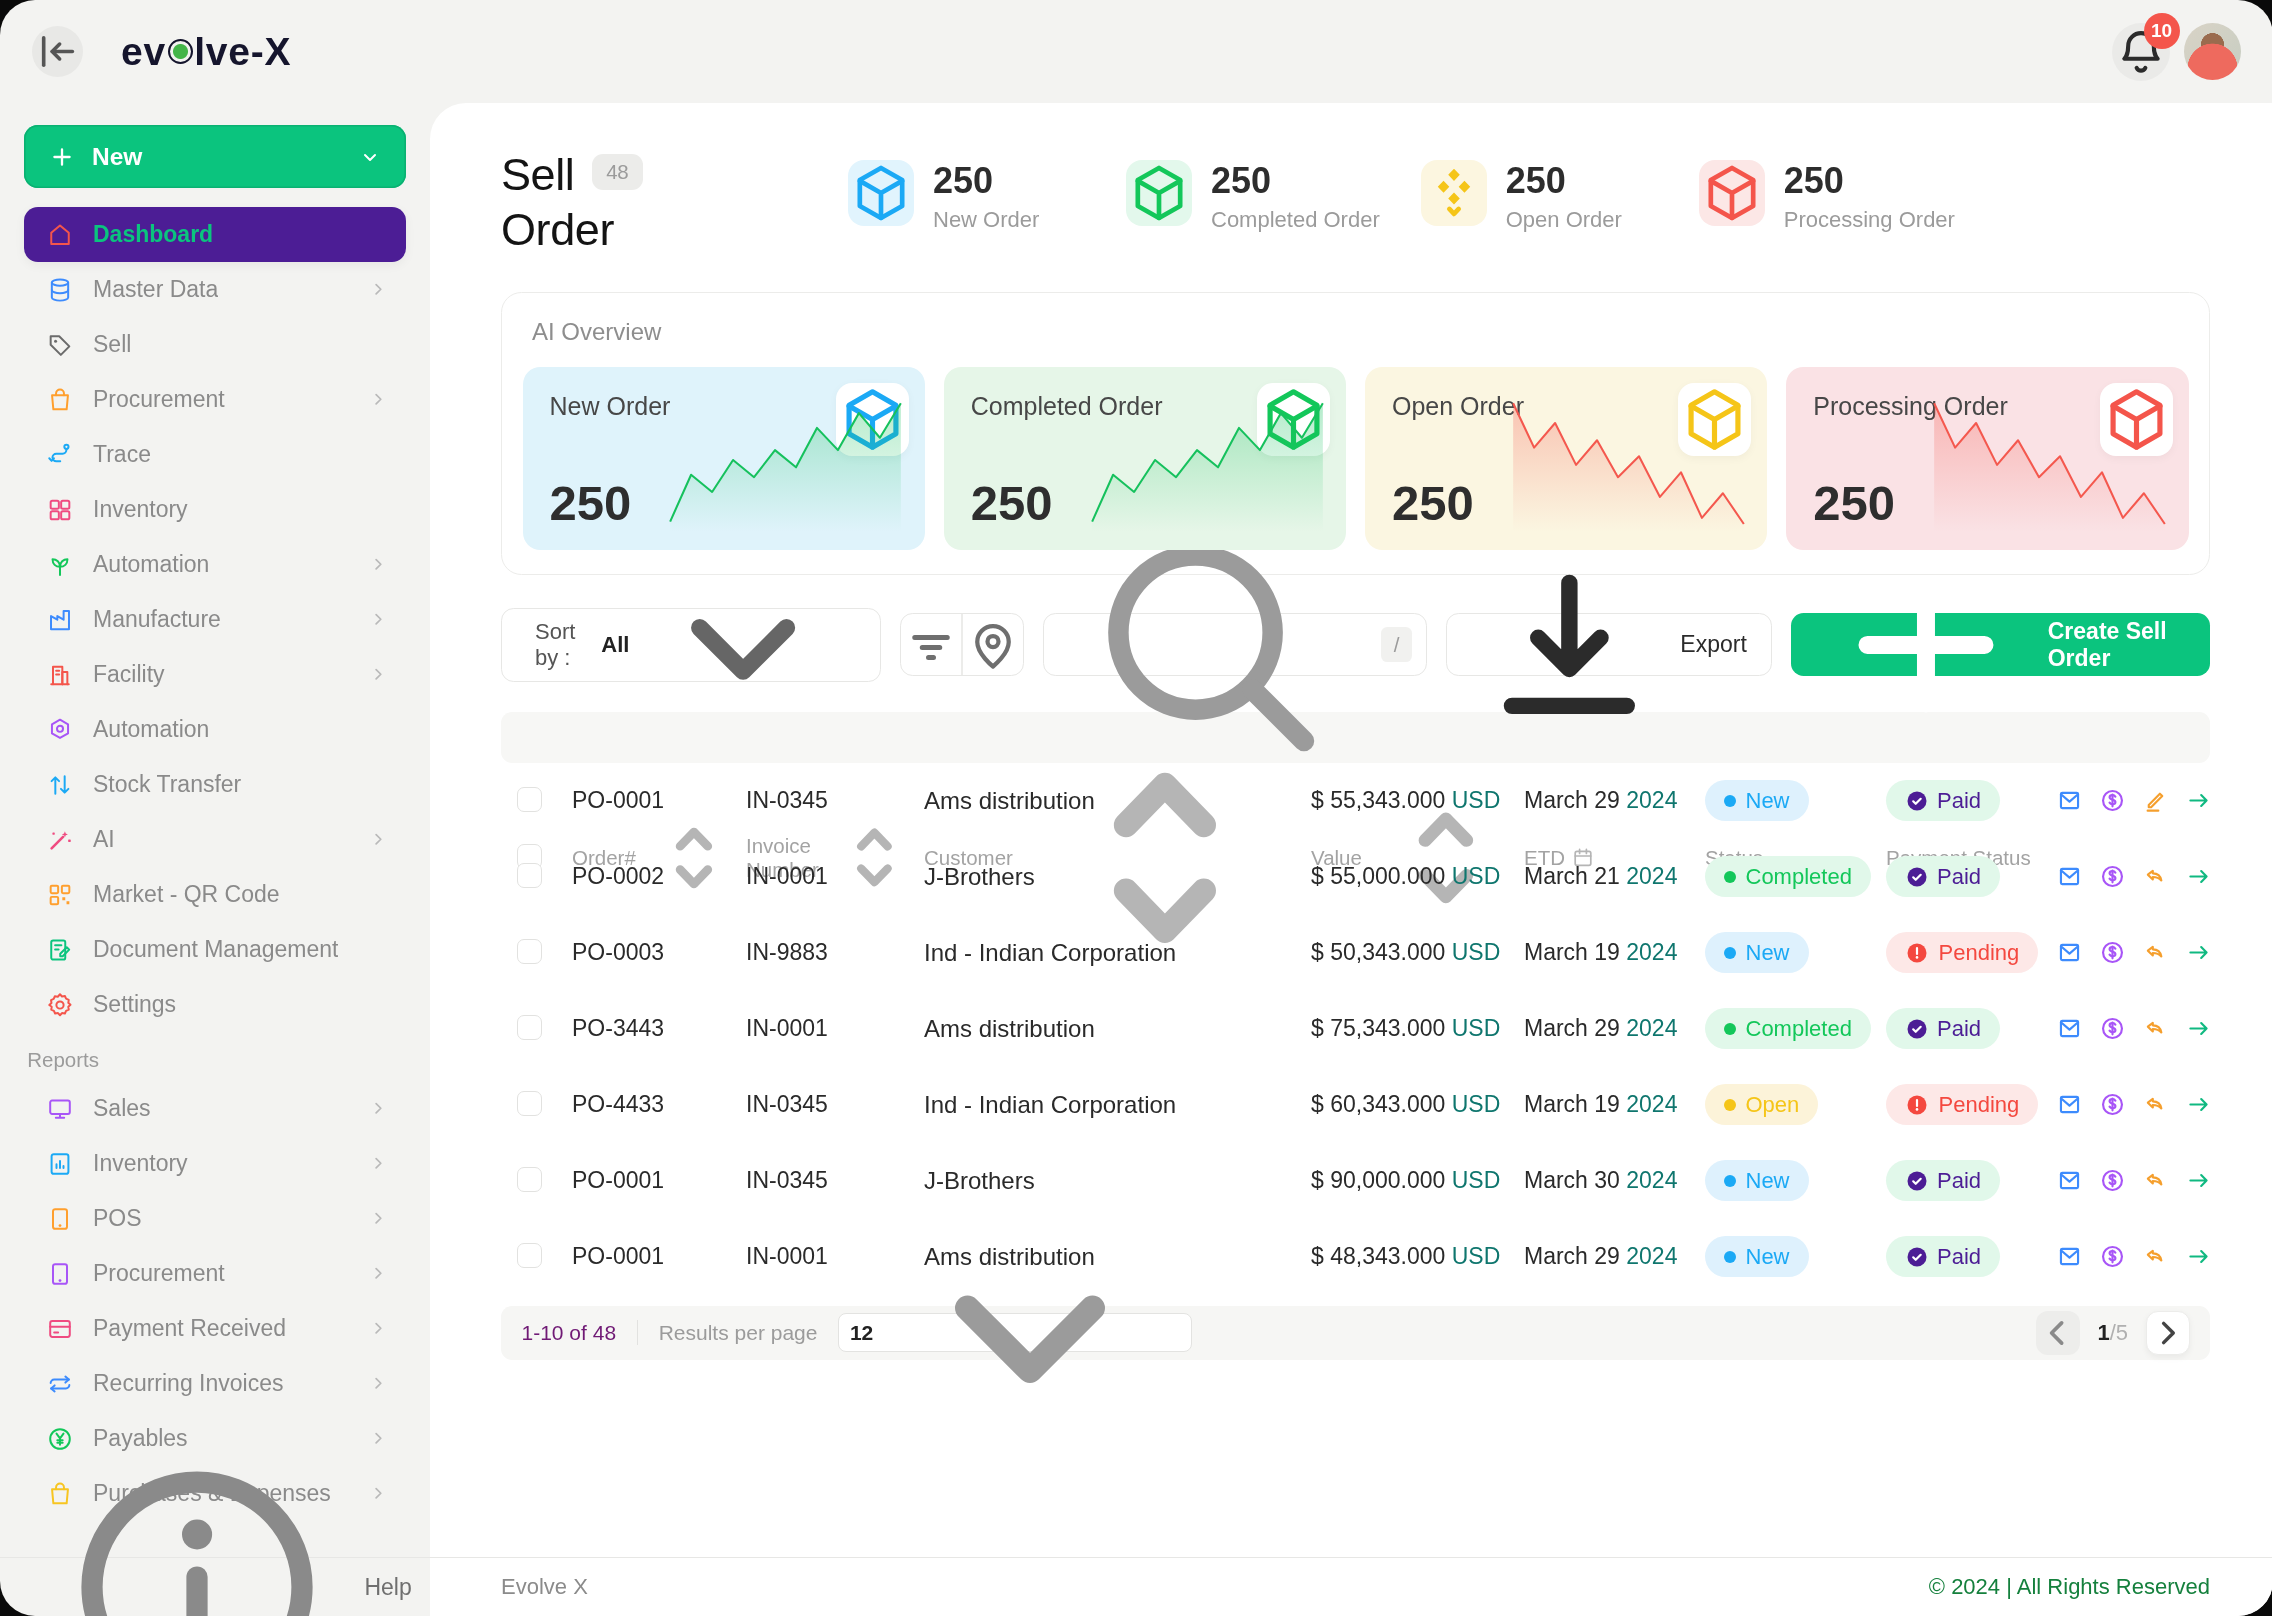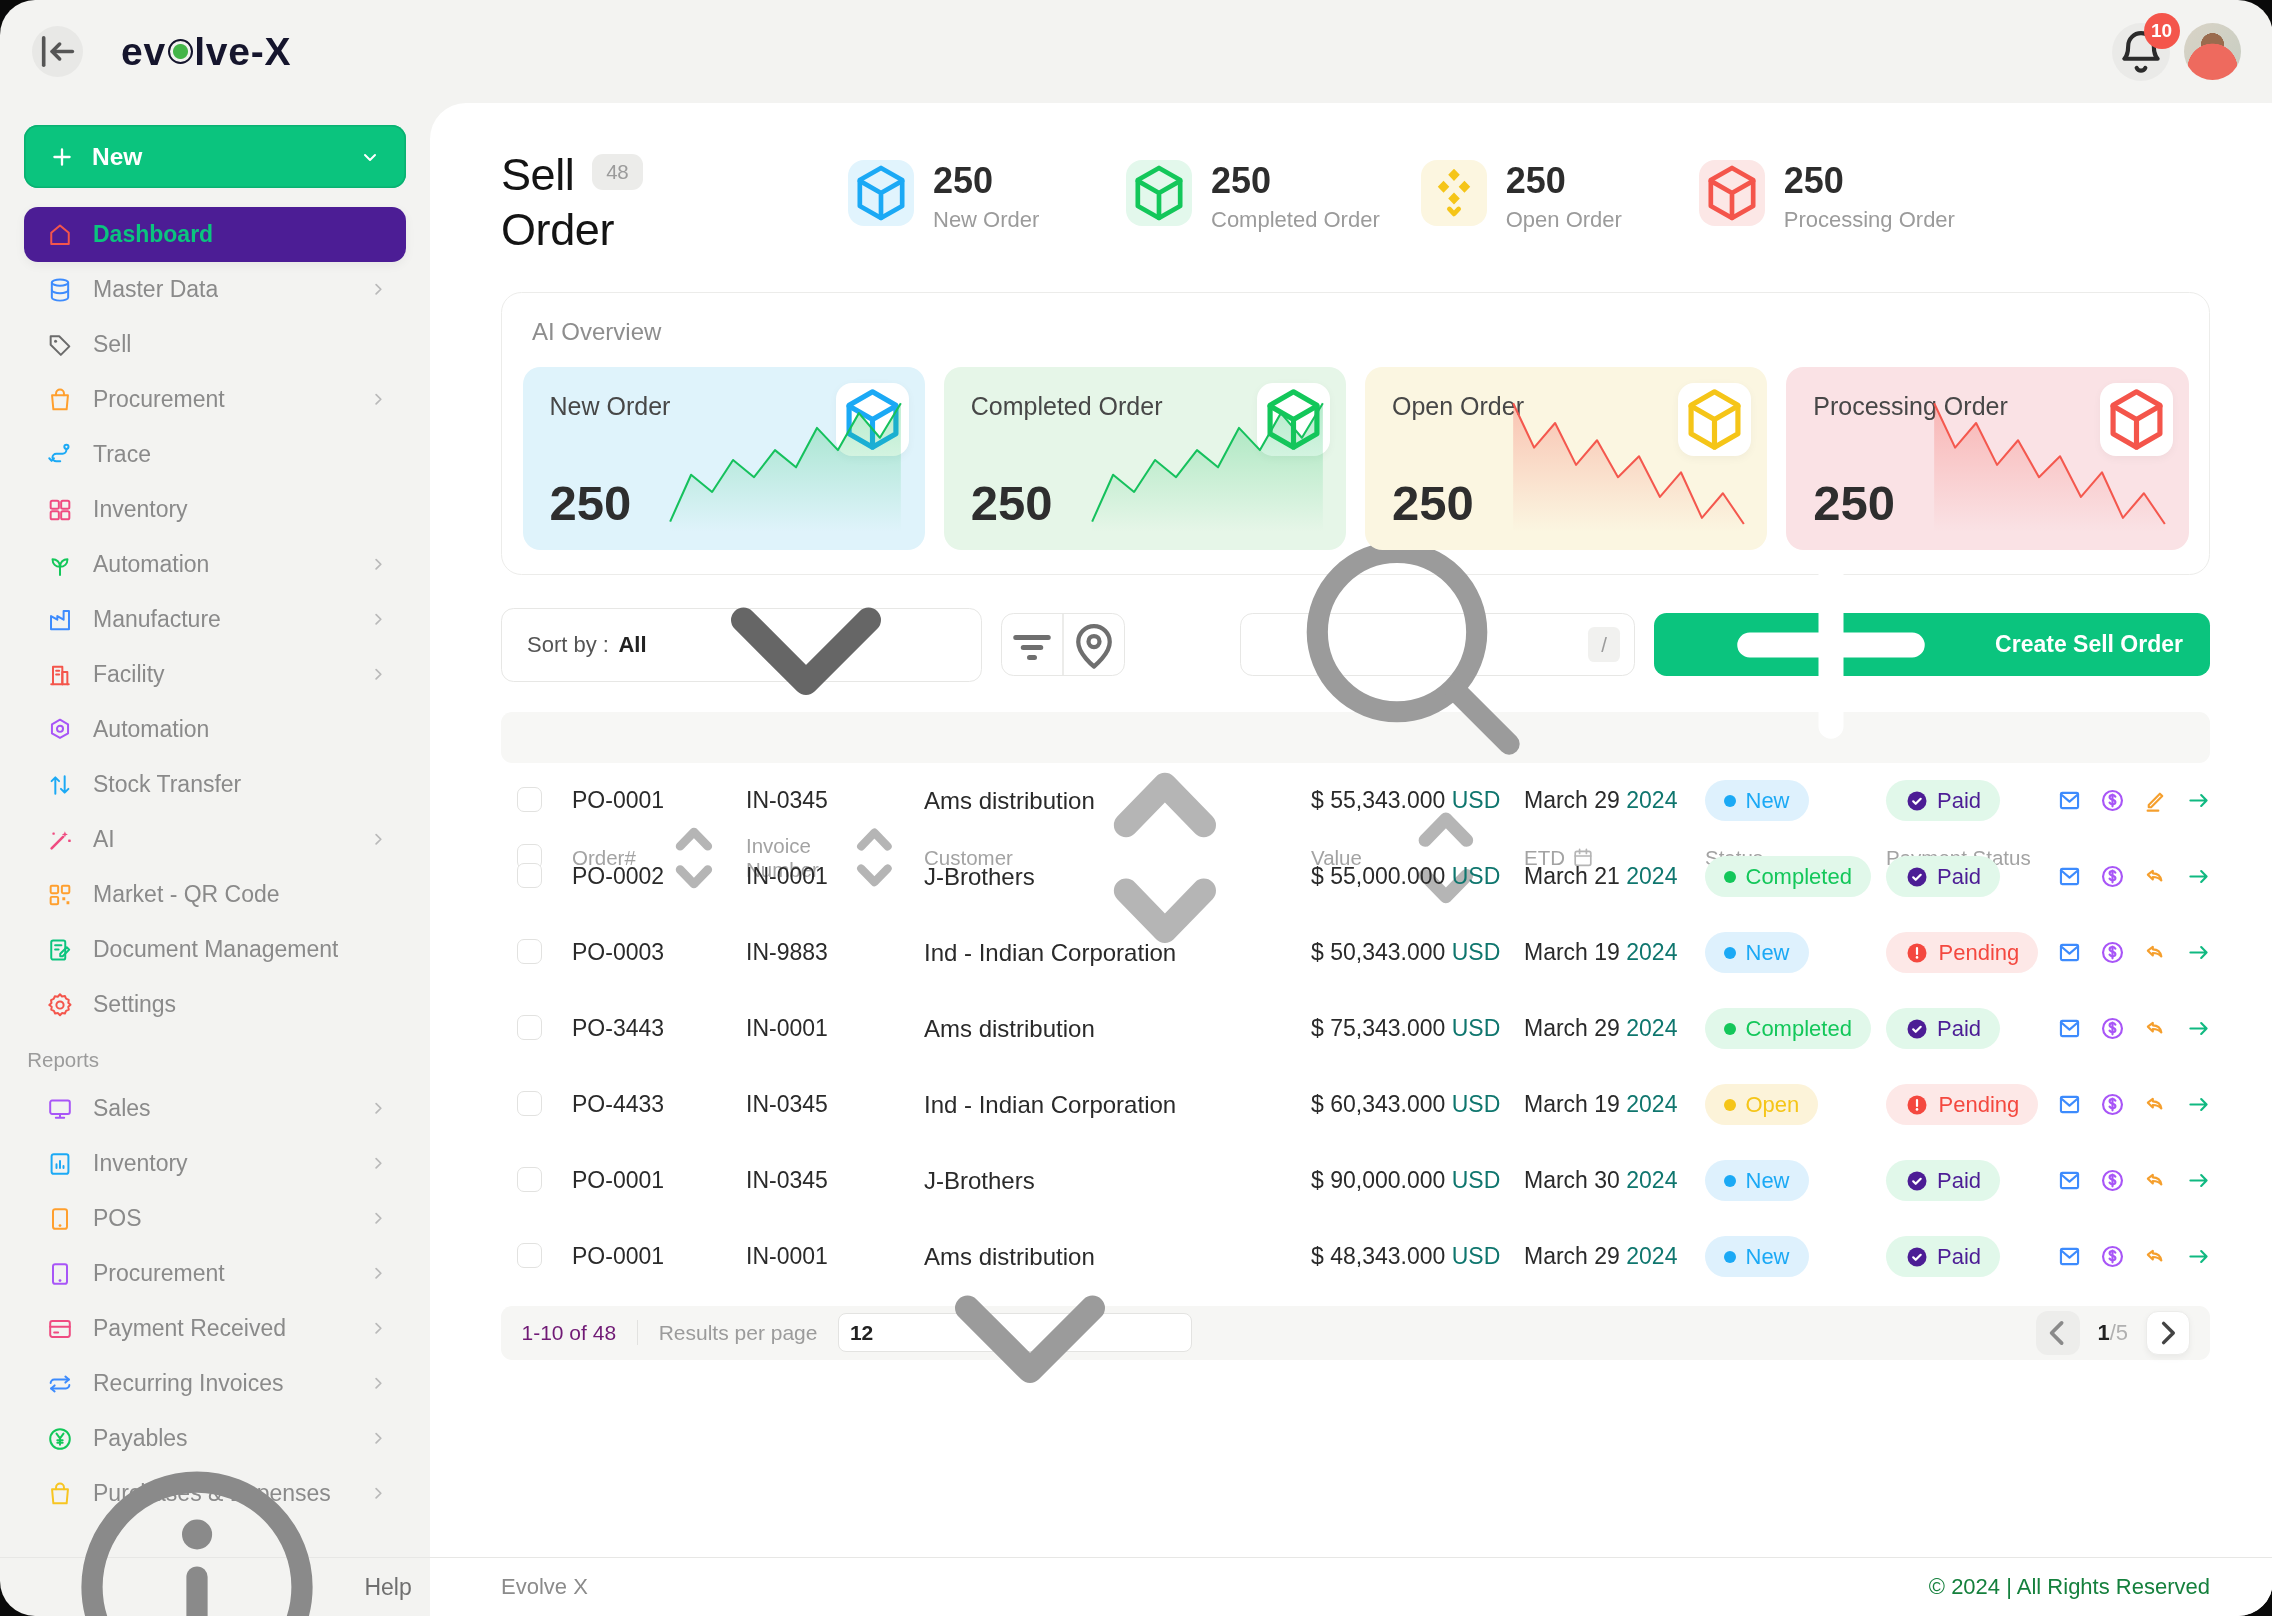--- a/index.html
+++ b/index.html
@@ -56,21 +56,21 @@
   .cards{display:flex;gap:19px;}
   .card{flex:1;height:183px;border-radius:17.4px;position:relative;padding:25px 27px;}
   .card-title{font-size:25px;color:#474747;}
   .card-ico{position:absolute;top:16px;right:16px;width:73px;height:73px;border-radius:16px;background:#fff;box-shadow:0 2.4px 8px rgba(0,0,0,.04);display:flex;align-items:center;justify-content:center;}
   .card-ico svg{width:36px;height:36px;}
   .card-num{position:absolute;left:27px;bottom:19px;font-size:49px;font-weight:600;color:#2e2e2e;}
   .spark{position:absolute;right:20.5px;bottom:17.4px;width:237px;height:136px;}
 
   
   .toolbar{margin-top:33px;display:flex;align-items:center;gap:19px;}
-  .sort-pill{height:74px;background:#fff;border:1.6px solid #e7e7e5;border-radius:12.6px;display:flex;align-items:center;padding:0 25px;font-size:22px;color:#555;gap:9.5px;}
+  .sort-pill{height:74px;background:#fff;border:1.6px solid #e7e7e5;border-radius:12.6px;display:flex;align-items:center;padding:0 33px;font-size:22px;color:#555;gap:9.5px;}
   .sort-val{color:#222;font-weight:600;}
   .sort-pill svg{width:20.5px;height:20.5px;color:#666;}
   .seg{height:63px;background:#fff;border:1.6px solid #e7e7e5;border-radius:12.6px;display:flex;align-items:center;}
   .seg-btn{width:60px;height:100%;display:flex;align-items:center;justify-content:center;color:#6f6f6f;}
   .seg-btn svg{width:25px;height:25px;}
   .seg-div{width:1.6px;height:100%;background:#ececea;}
   .search{margin-left:auto;width:395px;height:63px;background:#fff;border:1.6px solid #e7e7e5;border-radius:12.6px;display:flex;align-items:center;padding:0 14px 0 19px;gap:12.6px;}
   .search svg{width:25px;height:25px;color:#9b9b9b;flex:0 0 auto;}
   .search input{flex:1;border:none;outline:none;font-size:22px;color:#333;font-family:inherit;background:transparent;min-width:0;}
   .search input::placeholder{color:#9b9b9b;}
@@ -653,20 +653,29 @@
       <div class="search">
         <span style="display: inline-block;">
             <svg viewBox="0 0 24 24" fill="none" stroke="currentColor" stroke-width="1.7" stroke-linecap="round" stroke-linejoin="round" style="width:100%;height:100%;display:block">
               <circle cx="11" cy="11" r="6.4"></circle>
               <path d="M15.7 15.7L20 20"></path>
             </svg>
           </span>
         <input type="text" placeholder="Search" style="">
         <span class="slash">/</span>
       </div>
+      <div class="export-btn">
+        <span style="display: inline-block;">
+            <svg viewBox="0 0 24 24" fill="none" stroke="currentColor" stroke-width="2" stroke-linecap="round" stroke-linejoin="round" style="width:100%;height:100%;display:block">
+              <path d="M12 4.5V15m0 0l3.8-3.8M12 15l-3.8-3.8"></path>
+              <path d="M5 19.5h14"></path>
+            </svg>
+          </span>
+        <span>Export</span>
+      </div>
       <div class="create-btn">
         <span style="display: inline-block;">
             <svg viewBox="0 0 24 24" fill="none" stroke="currentColor" stroke-width="2" stroke-linecap="round" stroke-linejoin="round" style="width:100%;height:100%;display:block">
               <path d="M12 5.5v13M5.5 12h13"></path>
             </svg>
           </span>
         <span>Create Sell Order</span>
       </div>
     </div>
 

